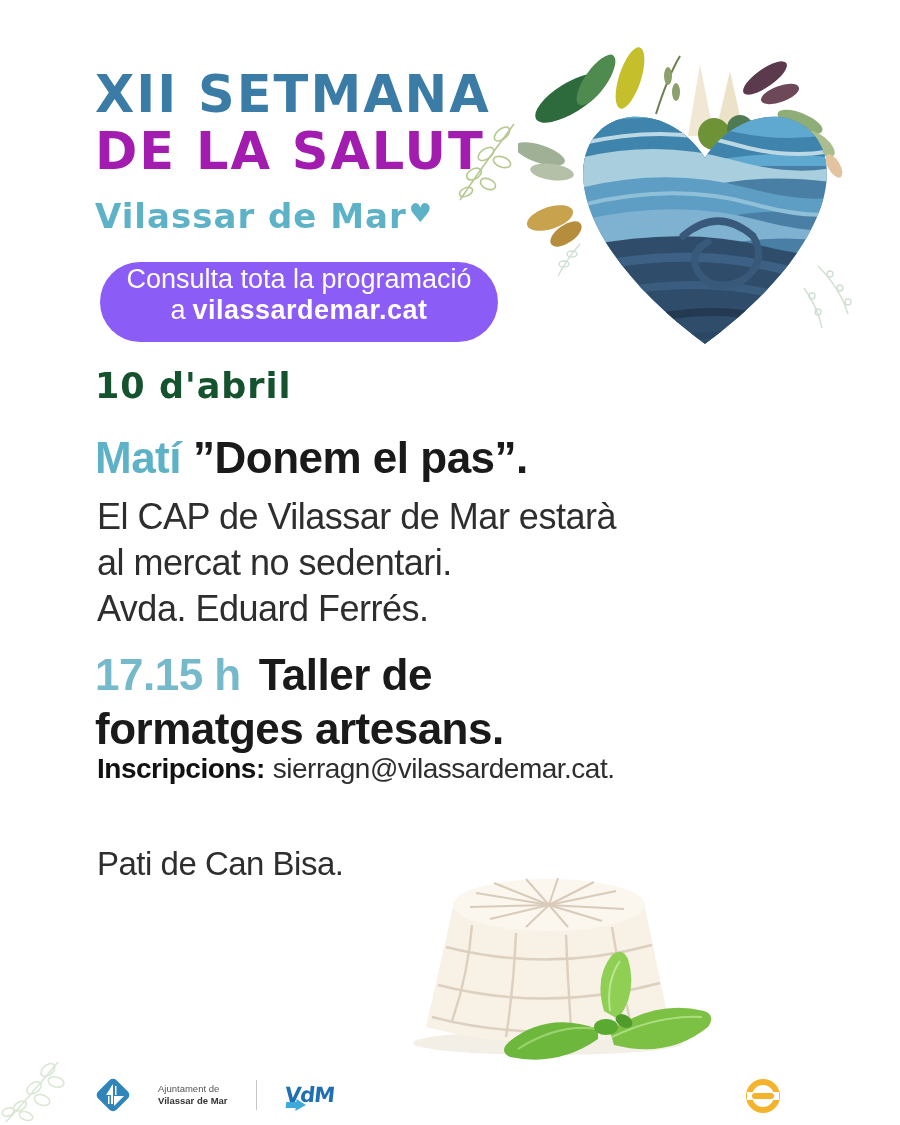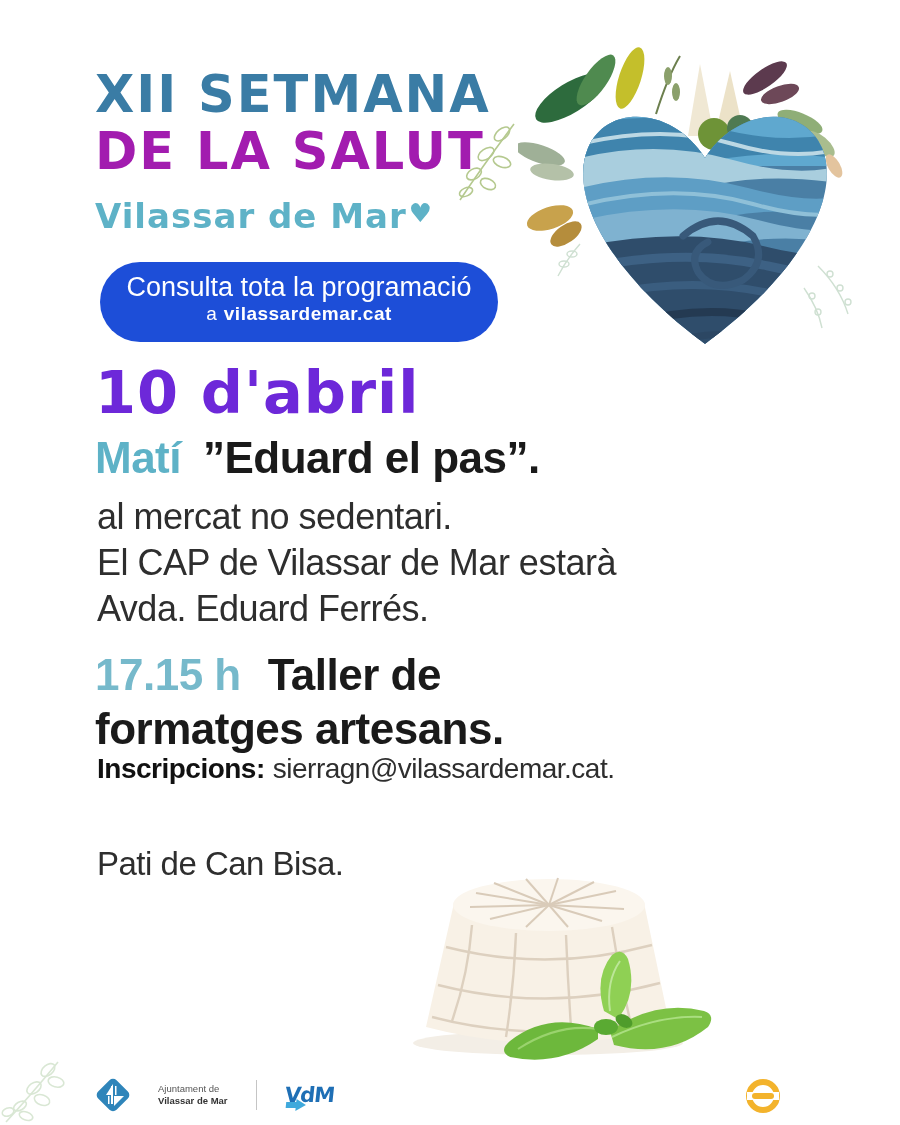--- a/index.html
+++ b/index.html
@@ -17,39 +17,39 @@
                  font-size:34px; color:#5eb2c7; margin-top:16px; letter-spacing:1px; }
   .subtitle .hrt { font-size:26px; vertical-align:6px; margin-left:2px; }
 
   .salut-sprig { position:absolute; left:452px; top:112px; }
 
   
   .heart-art { position:absolute; left:518px; top:36px; }
 
   
   .banner { position:absolute; left:100px; top:262px; width:398px; height:80px;
-            background:#1d4ed8; border-radius:42px; color:#ffffff; text-align:center;
-            padding-top:10px; cursor:pointer; }
+            background:#8b5cf6; border-radius:42px; color:#ffffff; text-align:center;
+            padding-top:2px; cursor:pointer; }
   .banner-line1 { font-size:27px; font-weight:400; line-height:1.15; }
-  .banner-line2 { font-size:19px; font-weight:400; line-height:1.15; }
+  .banner-line2 { font-size:27px; font-weight:400; line-height:1.15; }
   .banner-line2 b { font-weight:700; letter-spacing:0.5px; }
   .banner-line2 .pfx { margin-right:7px; }
 
   
-  .date-heading { position:absolute; left:95px; top:358px;
+  .date-heading { position:absolute; left:95px; top:366px;
                   font-family:"DejaVu Sans", sans-serif; font-weight:700;
-                  font-size:59px; color:#6d28d9; letter-spacing:1px; }
+                  font-size:35px; color:#14532d; letter-spacing:1px; }
   .morning-title { position:absolute; left:95px; top:433px; font-size:44px;
                    font-weight:700; color:#1a1a1a; letter-spacing:-0.5px; }
-  .morning-title .time-label { color:#5eb2c7; margin-right:22px; }
+  .morning-title .time-label { color:#5eb2c7; margin-right:12px; }
   .morning-desc { position:absolute; left:97px; top:494px; font-size:36px;
                   font-weight:400; color:#2e2e2e; line-height:1.28; letter-spacing:-0.5px; }
   .afternoon-title { position:absolute; left:95px; top:648px; font-size:44px;
                      font-weight:700; color:#1a1a1a; line-height:1.22; letter-spacing:-0.5px; }
-  .afternoon-title .time-label { color:#76b9cb; margin-right:27px; }
+  .afternoon-title .time-label { color:#76b9cb; margin-right:18px; }
   .registration { position:absolute; left:97px; top:753px; font-size:28px;
                   color:#2e2e2e; letter-spacing:-0.5px; }
   .registration .lbl { font-weight:700; color:#111; }
   .registration .email { font-weight:400; margin-left:8px; }
   .location { position:absolute; left:97px; top:806px; font-size:33px;
               font-weight:400; color:#2e2e2e; letter-spacing:-0.5px;margin-top:39px; }
 
   
   .cheese-art { position:absolute; left:398px; top:815px; }
 
@@ -165,25 +165,25 @@
   <div class="banner">
     <div class="banner-line1">Consulta tota la programació</div>
     <div class="banner-line2">
       <span class="pfx">a</span><b>vilassardemar.cat</b>
     </div>
   </div>
 
   <div class="date-heading">10 d'abril</div>
 
   <div class="morning-title">
-    <span class="time-label">Matí</span><span>”Eduard el pas”.</span>
+    <span class="time-label">Matí</span><span>”Donem el pas”.</span>
   </div>
   <div class="morning-desc">
+    <div>El CAP de Vilassar de Mar estarà</div>
     <div>al mercat no sedentari.</div>
-    <div>El CAP de Vilassar de Mar estarà</div>
     <div>Avda. Eduard Ferrés.</div>
   </div>
 
   <div class="afternoon-title">
     <div>
       <span class="time-label">17.15 h</span><span>Taller de</span>
     </div>
     <div>formatges artesans.</div>
   </div>
   <div class="registration">

